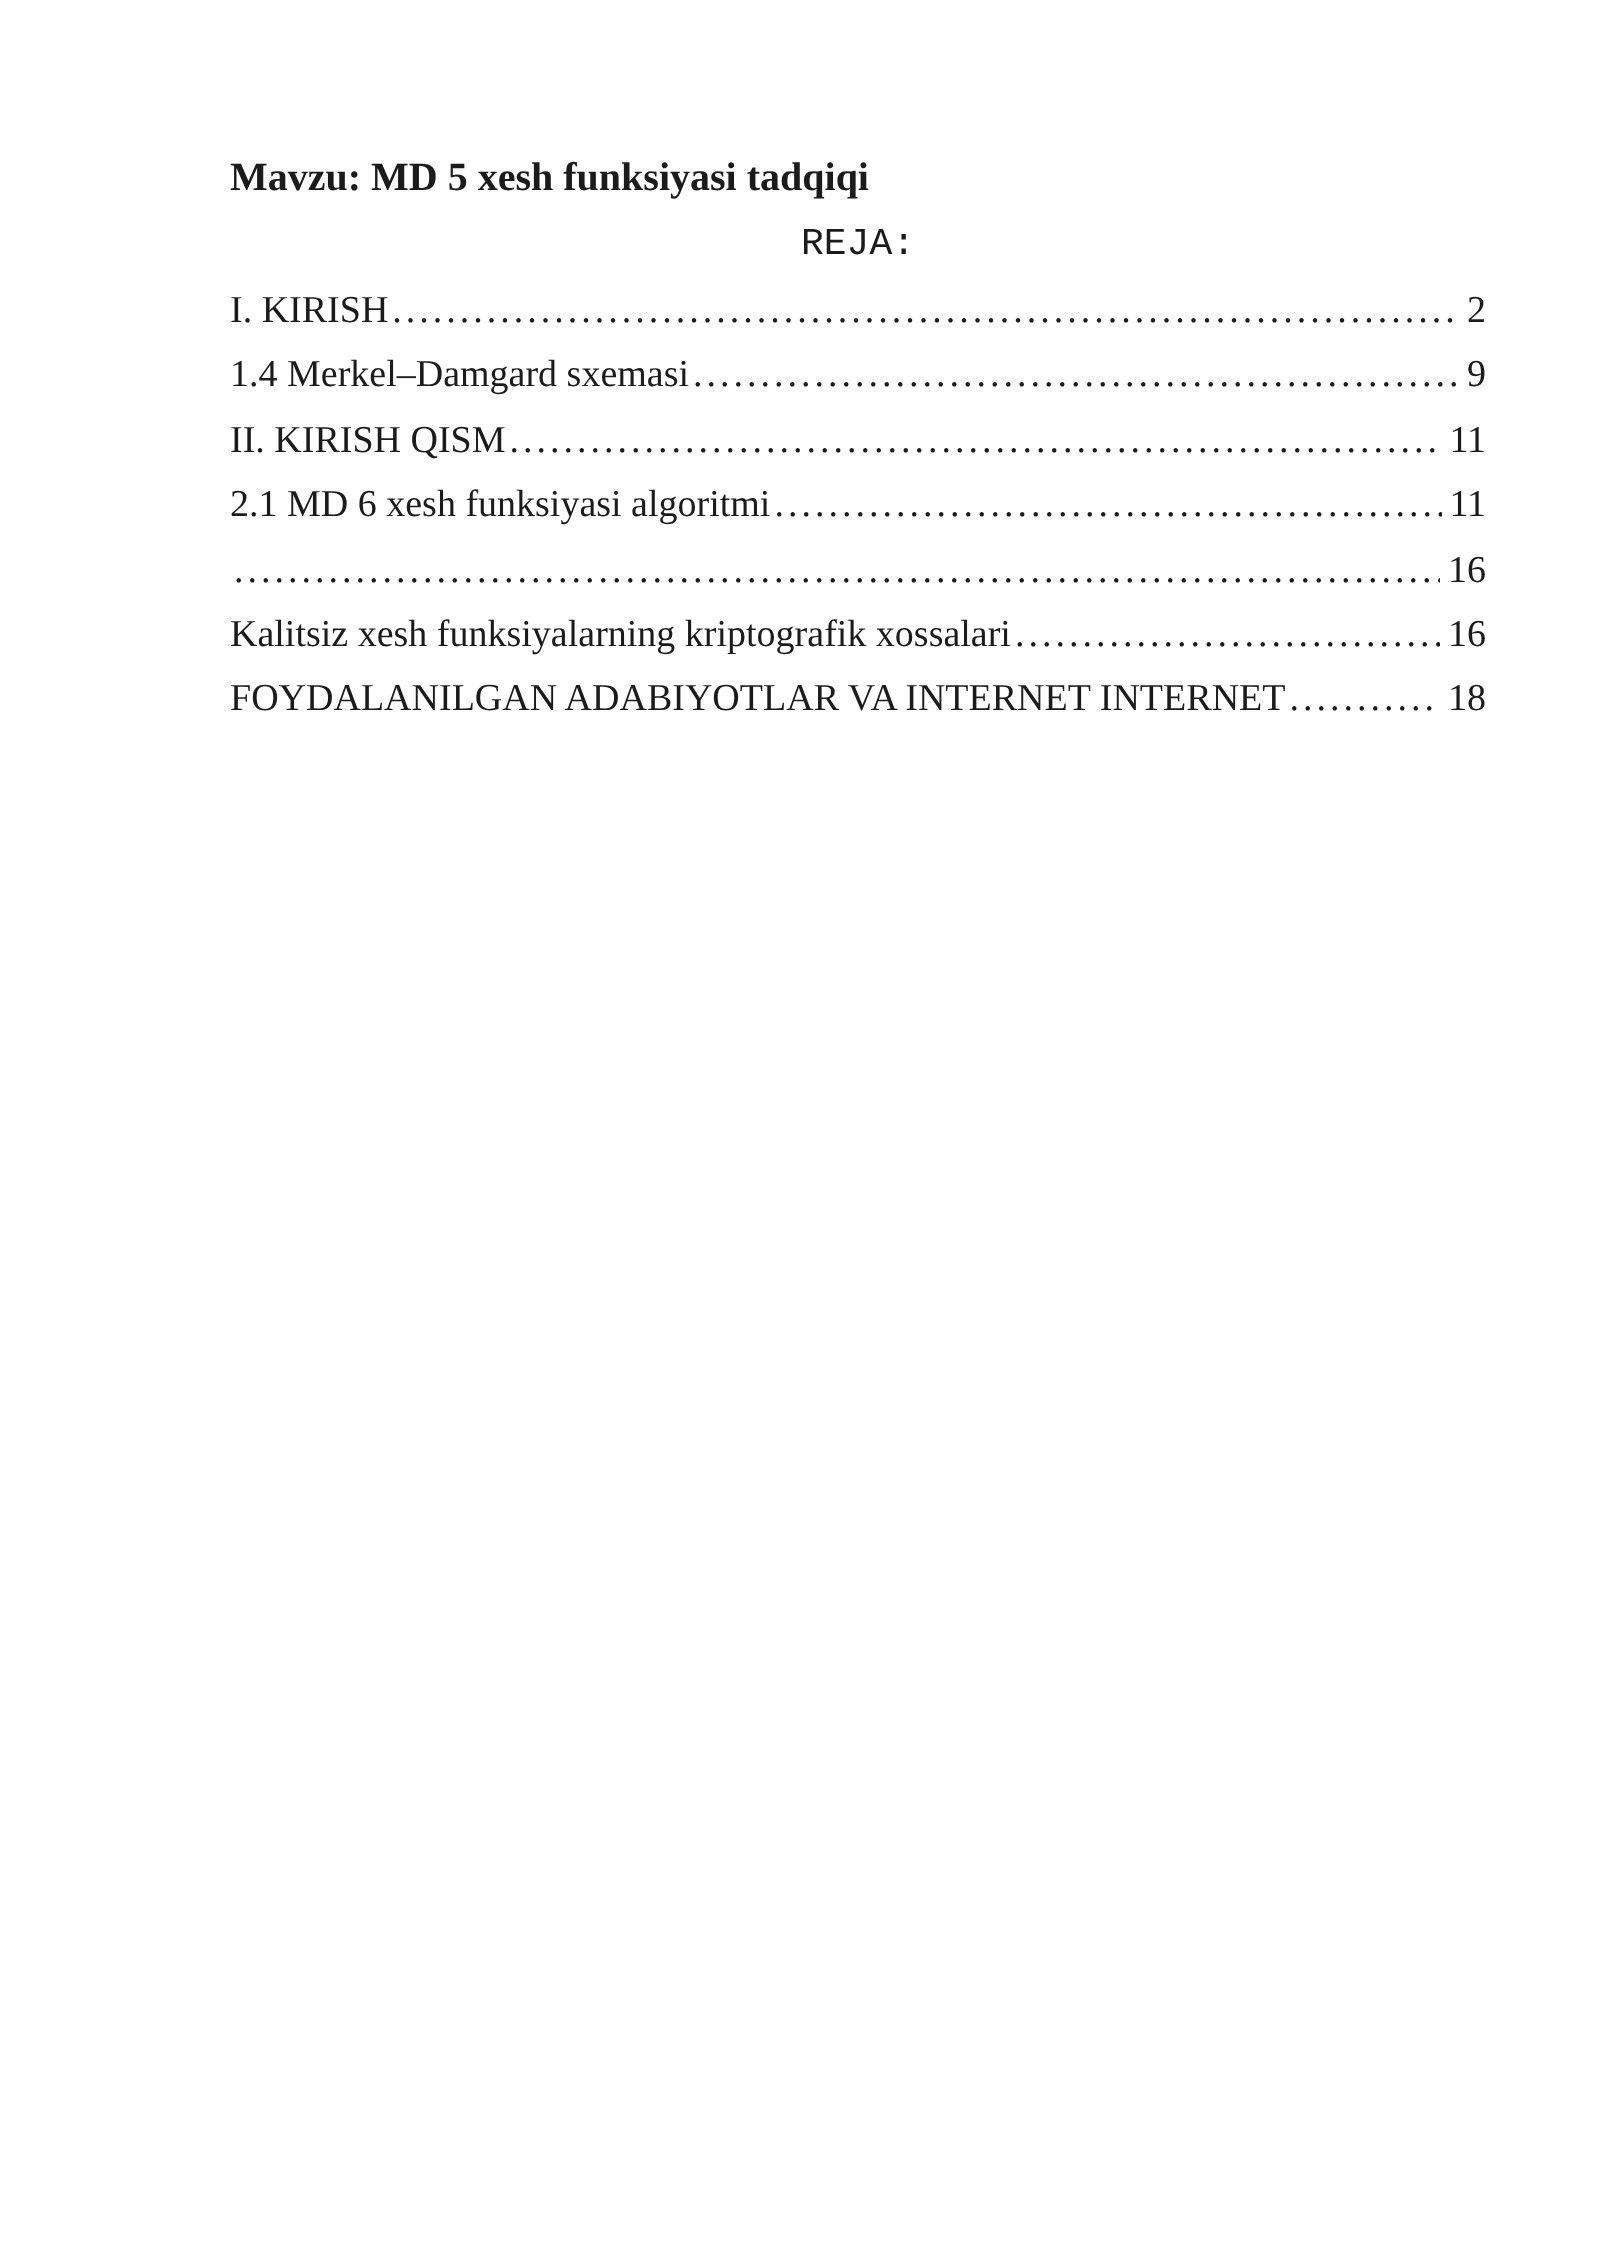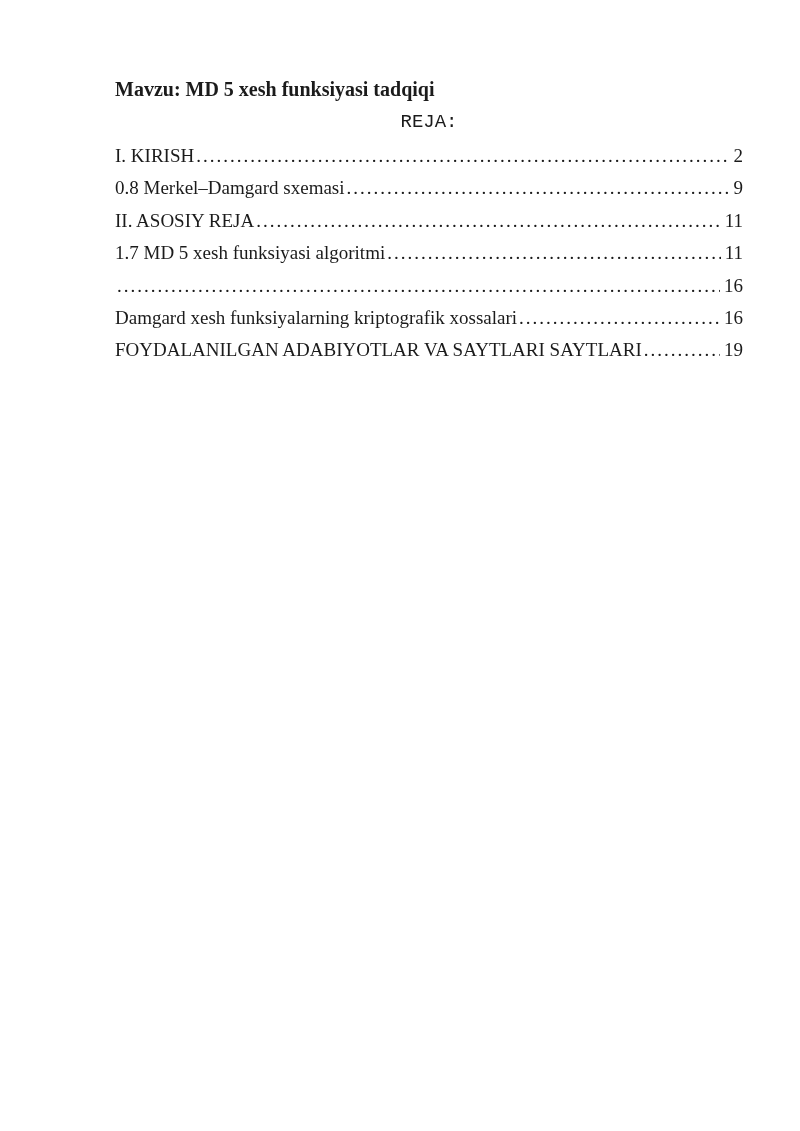--- a/index.html
+++ b/index.html
@@ -85,50 +85,50 @@
     <div class="reja-heading">REJA:</div>
     <nav class="toc">
   <div class="toc-row">
     <span class="toc-label">I. KIRISH</span>
     <span class="toc-dots"></span>
     <span class="toc-page">2</span>
   </div>
 
 
   <div class="toc-row">
-    <span class="toc-label">0.8 Merkel–Damgard sxemasi</span>
+    <span class="toc-label">1.4 Merkel–Damgard sxemasi</span>
     <span class="toc-dots"></span>
     <span class="toc-page">9</span>
   </div>
 
   <div class="toc-row">
-    <span class="toc-label">II. ASOSIY REJA</span>
+    <span class="toc-label">II. KIRISH QISM</span>
     <span class="toc-dots"></span>
     <span class="toc-page">11</span>
   </div>
 
   <div class="toc-row">
-    <span class="toc-label">1.7 MD 5 xesh funksiyasi algoritmi</span>
+    <span class="toc-label">2.1 MD 6 xesh funksiyasi algoritmi</span>
     <span class="toc-dots"></span>
     <span class="toc-page">11</span>
   </div>
 
   <div class="toc-row">
     <span class="toc-dots"></span>
     <span class="toc-page">16</span>
   </div>
 
   <div class="toc-row">
-    <span class="toc-label">Damgard xesh funksiyalarning kriptografik xossalari</span>
+    <span class="toc-label">Kalitsiz xesh funksiyalarning kriptografik xossalari</span>
     <span class="toc-dots"></span>
     <span class="toc-page">16</span>
   </div>
 
 
   <div class="toc-row">
-    <span class="toc-label">FOYDALANILGAN ADABIYOTLAR VA SAYTLARI SAYTLARI</span>
+    <span class="toc-label">FOYDALANILGAN ADABIYOTLAR VA INTERNET INTERNET</span>
     <span class="toc-dots"></span>
-    <span class="toc-page">19</span>
+    <span class="toc-page">18</span>
   </div>
 </nav>
   </div>
   <div class="footer-pagenum">1</div>
 </div>
 
 </body></html>

